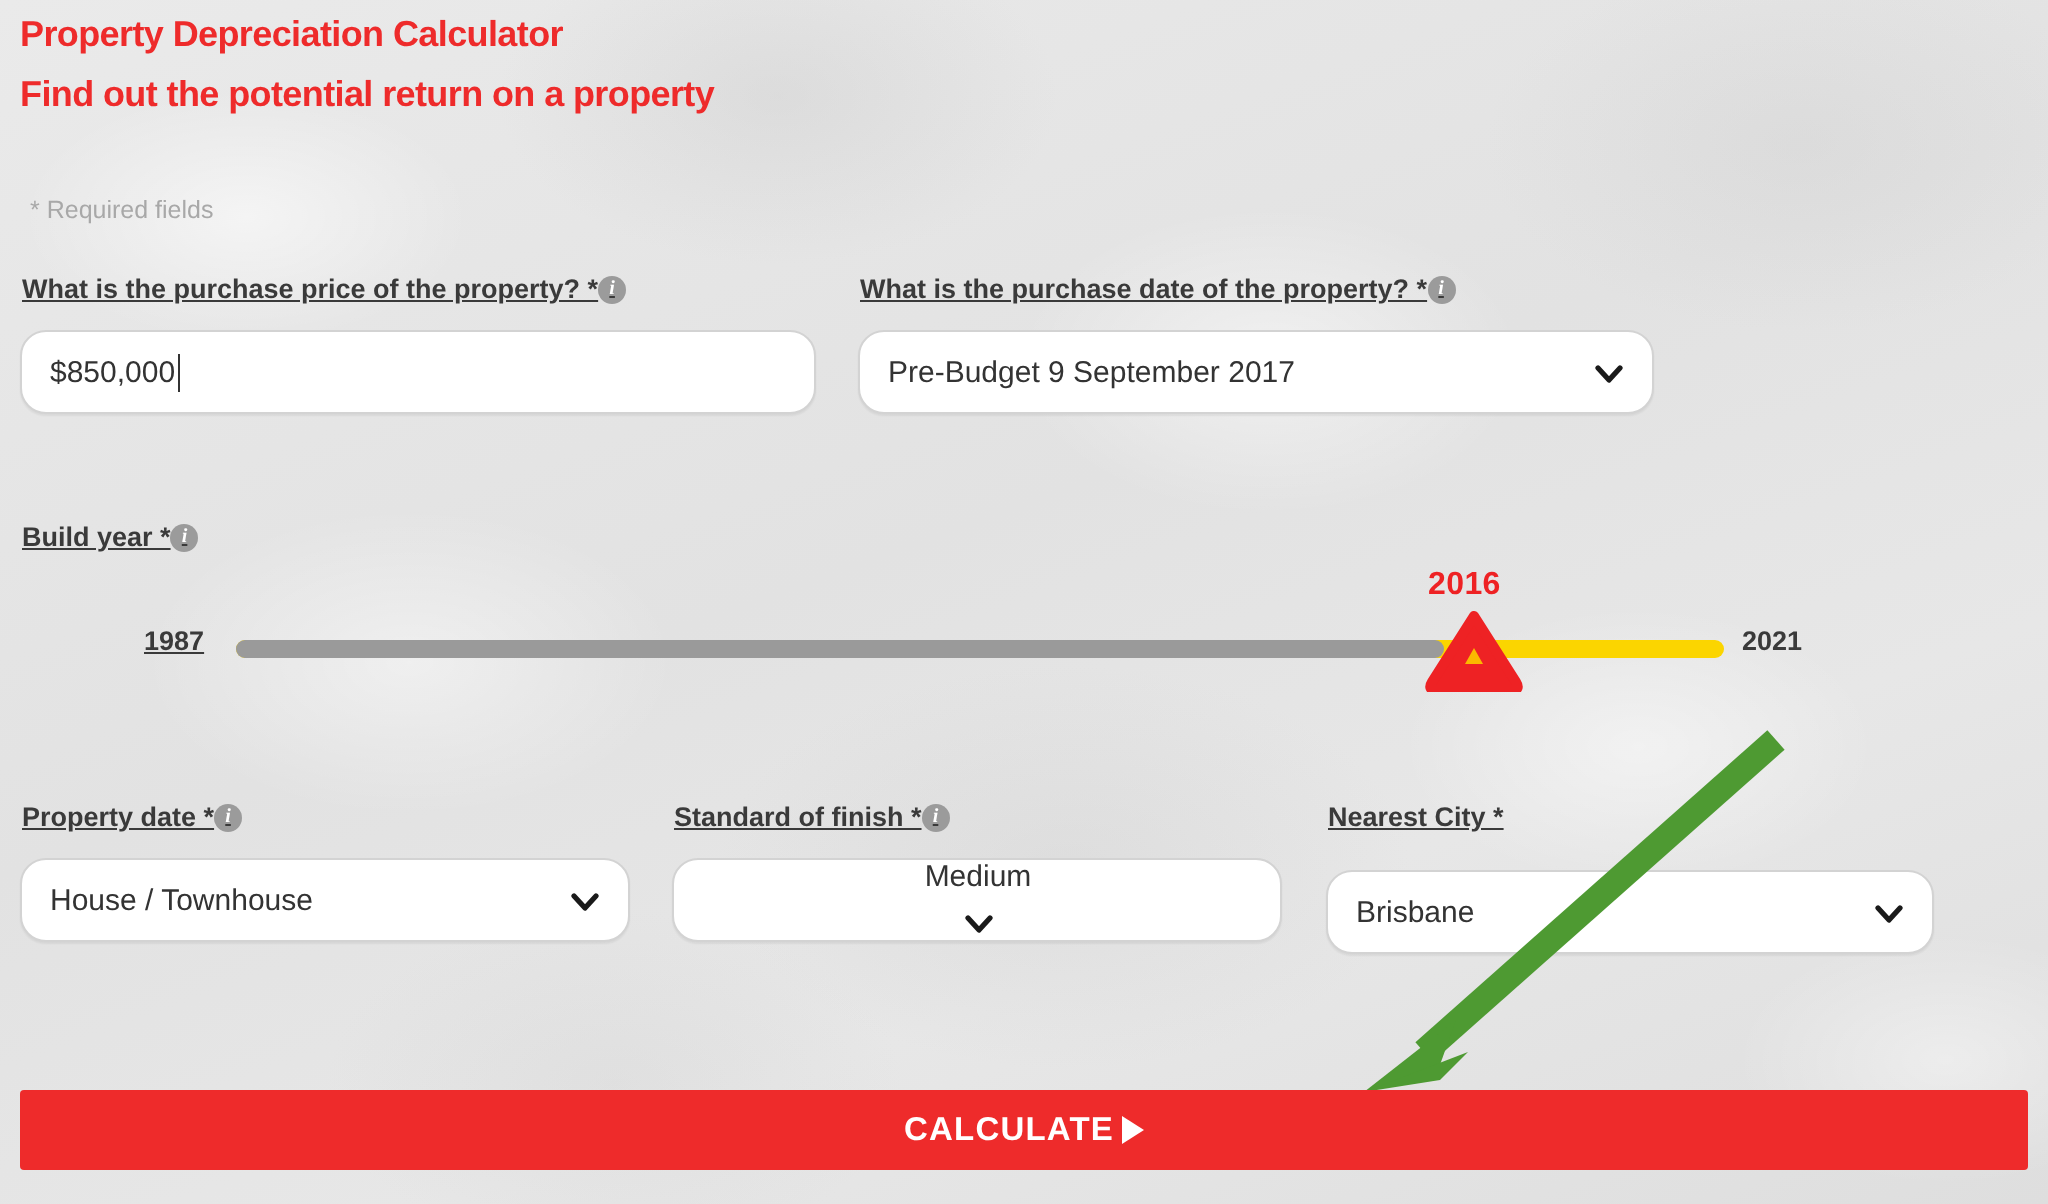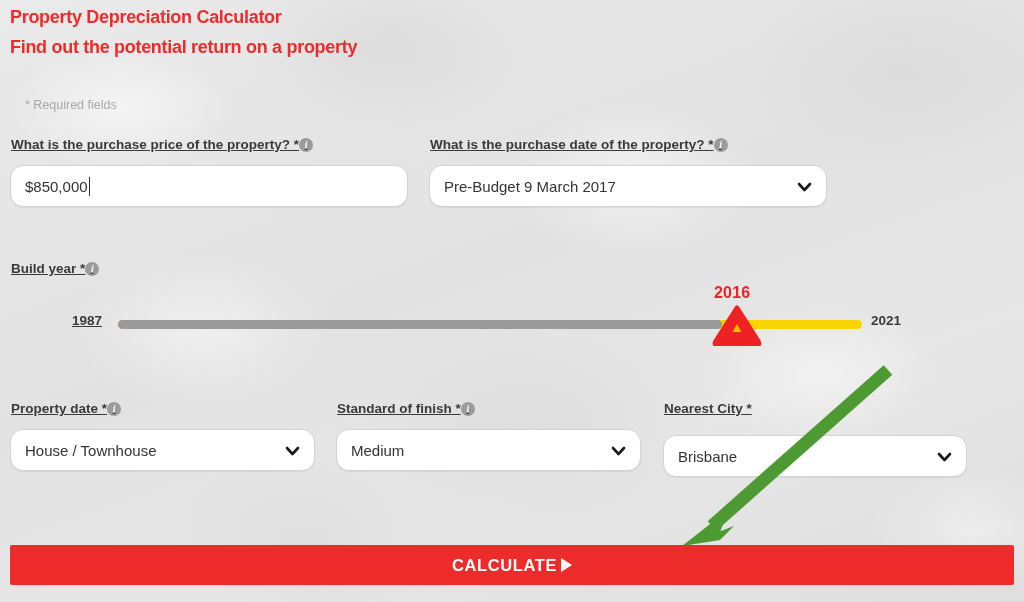--- a/index.html
+++ b/index.html
@@ -44,21 +44,21 @@
     color: #ee2b2b;
     font-weight: bold;
     font-size: 18px;
     line-height: 30px;
     letter-spacing: -0.3px;
     white-space: nowrap;
   }
 
   .required-note {
     position: absolute;
-    left: 25px;
+    left: 15px;
     top: 98px;
     font-size: 12.5px;
     color: #a8a8a8;
   }
 
   
   .field-label {
     font-size: 13.5px;
     font-weight: bold;
     color: #3a3a3a;
@@ -119,21 +119,21 @@
   #f-price-label  { position: absolute; left: 11px;  top: 137px; }
   #f-price-input  { position: absolute; left: 10px;  top: 165px; width: 398px; }
   #f-date-label   { position: absolute; left: 430px; top: 137px; }
   #f-date-input   { position: absolute; left: 429px; top: 165px; width: 398px; }
 
   #f-build-label  { position: absolute; left: 11px;  top: 261px; }
 
   #f-ptype-label  { position: absolute; left: 11px;  top: 401px; }
   #f-ptype-input  { position: absolute; left: 10px;  top: 429px; width: 305px; }
   #f-finish-label { position: absolute; left: 337px; top: 401px; }
-  #f-finish-input { position: absolute; left: 336px; top: 429px; width: 305px; }
+  #f-finish-input { position: absolute; left: 336px; top: 429px; width: 305px; flex-direction: column; }
   #f-city-label   { position: absolute; left: 664px; top: 401px; }
   #f-city-input   { position: absolute; left: 663px; top: 435px; width: 304px; }
 
   
   #slider {
     position: absolute;
     left: 0;
     top: 280px;
     width: 1024px;
     height: 70px;
@@ -244,21 +244,21 @@
   <div class="control" id="f-price-input">
     <span>$850,000</span>
       <span class="text-caret"></span>
   </div>
 
   <div class="field-label" id="f-date-label">
     <span class="txt">What is the purchase date of the property? *</span>
     <span class="info-icon">i</span>
   </div>
   <div class="control select" id="f-date-input">
-    <span>Pre-Budget 9 March 2017</span>
+    <span>Pre-Budget 9 September 2017</span>
     <span class="caret">
       <svg viewBox="0 0 17 17" width="17" height="17">
           <path d="M3 6 L8.5 12 L14 6" fill="none" stroke="#1a1a1a" stroke-width="2.6" stroke-linecap="round" stroke-linejoin="round"></path>
         </svg>
     </span>
   </div>
 
   <div class="field-label" id="f-build-label">
     <span class="txt">Build year *</span>
     <span class="info-icon">i</span>

